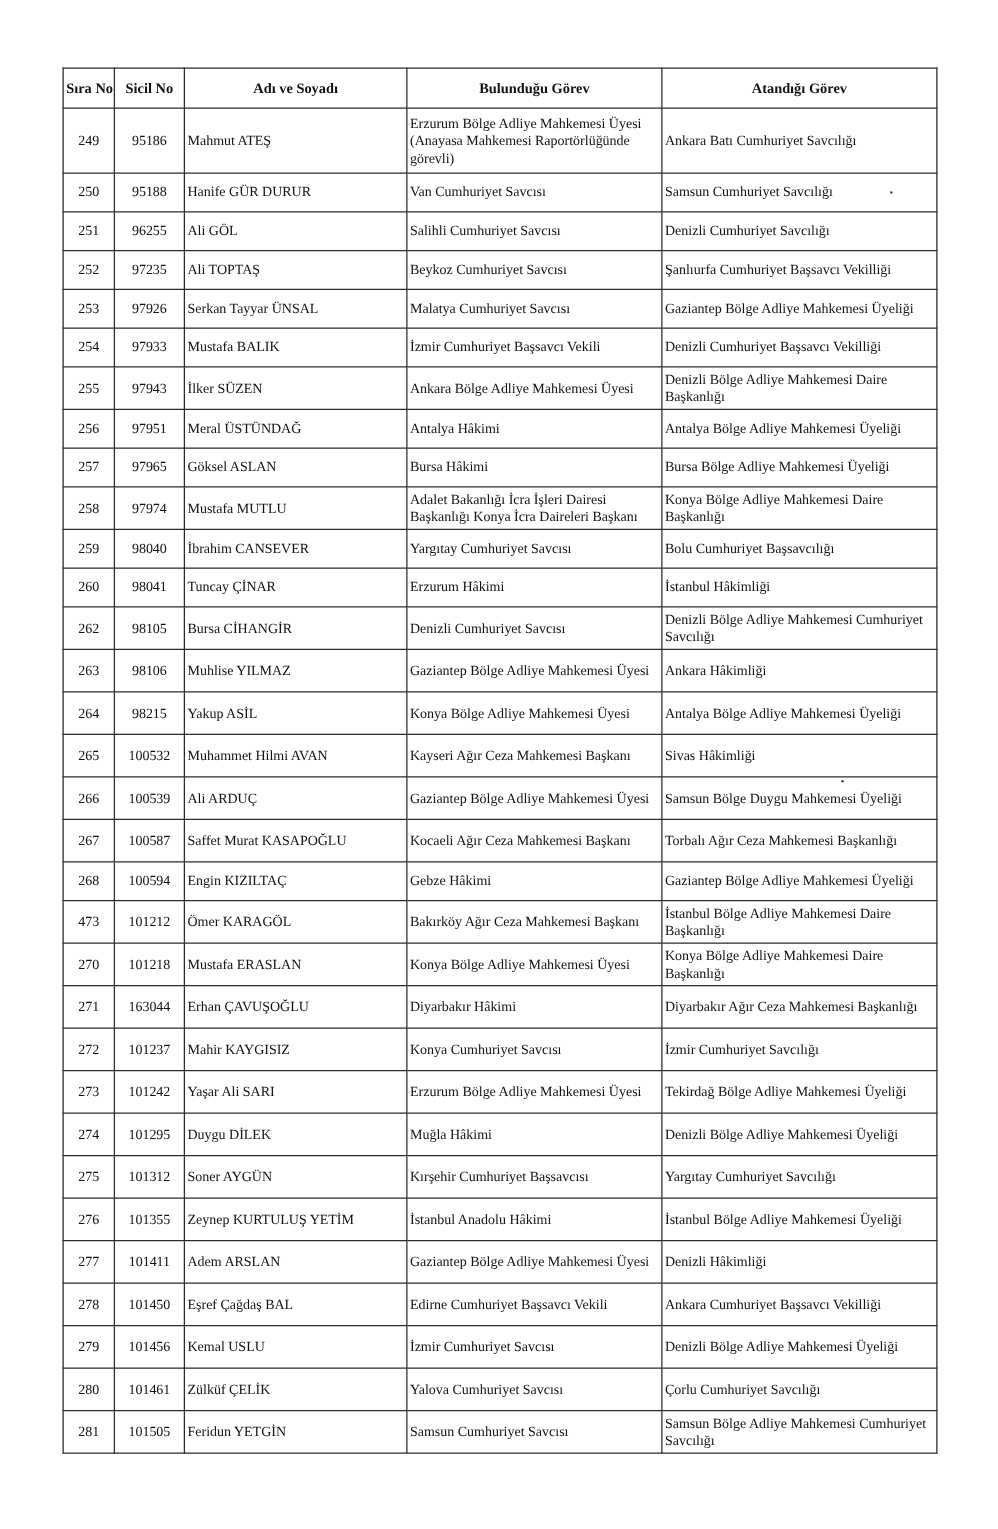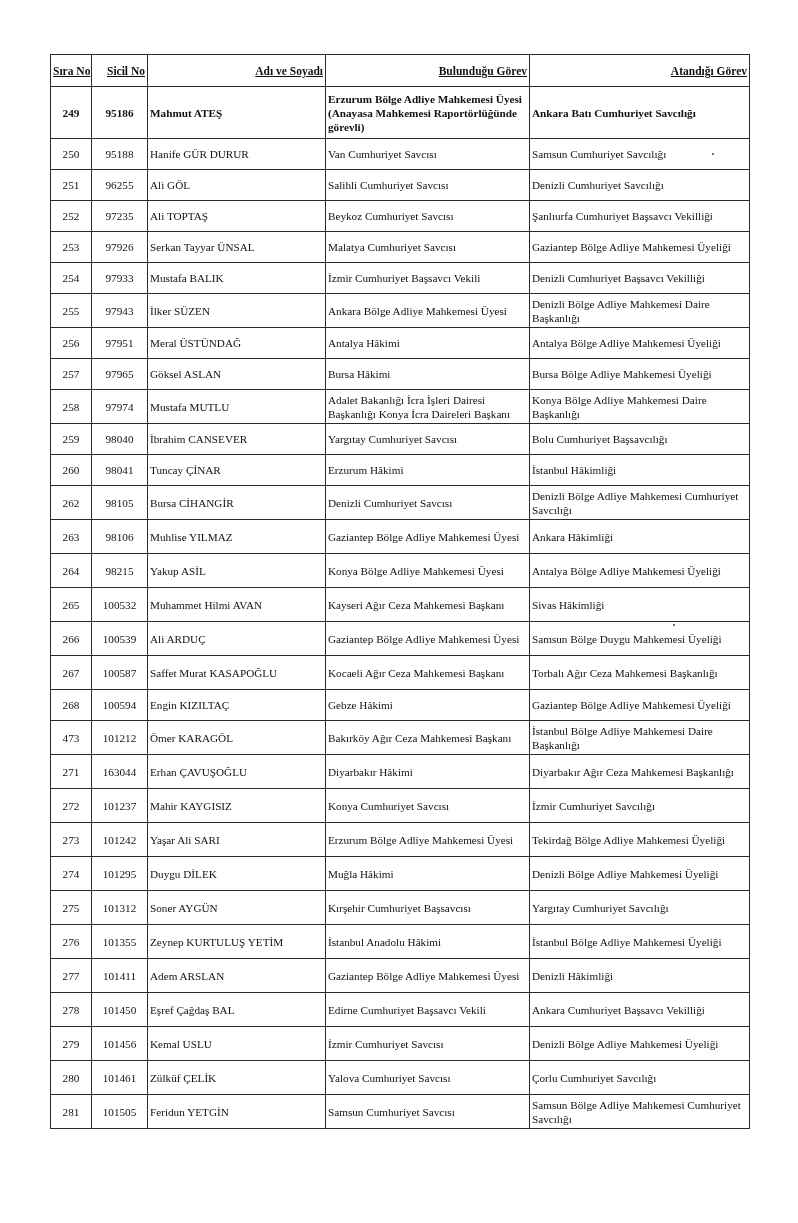--- a/index.html
+++ b/index.html
@@ -30,30 +30,29 @@
     }
     table.roster th,
     table.roster td {
       border: 1px solid #2a2a2a;
       padding: 0 2px;
       vertical-align: middle;
       overflow: hidden;
     }
     table.roster th {
       height: 31px;
-      text-align: right;
+      text-align: center;
       font-weight: bold;
-      text-decoration: underline;
       font-size: 11.5px;
       white-space: nowrap;
     }
     table.roster td {
       height: 30px;
     }
-    table.roster tr.tall3 td { height: 51px; font-weight: bold; }
+    table.roster tr.tall3 td { height: 51px; }
     table.roster tr.tall2 td { height: 33px; }
     col.c-sira { width: 41px; }
     col.c-sicil { width: 56px; }
     col.c-name { width: 178px; }
     col.c-from { width: 204px; }
     col.c-to { width: 220px; }
     td.num { text-align: center; }
     td.txt { text-align: left; }
     .stray-dot {
       position: absolute;
@@ -219,20 +218,27 @@
         <td class="txt">Gaziantep Bölge Adliye Mahkemesi Üyeliği</td>
       </tr>
       <tr class="tall2">
         <td class="num">473</td>
         <td class="num">101212</td>
         <td class="txt">Ömer KARAGÖL</td>
         <td class="txt">Bakırköy Ağır Ceza Mahkemesi Başkanı</td>
         <td class="txt">İstanbul Bölge Adliye Mahkemesi Daire Başkanlığı</td>
       </tr>
       <tr class="tall2">
+        <td class="num">270</td>
+        <td class="num">101218</td>
+        <td class="txt">Mustafa ERASLAN</td>
+        <td class="txt">Konya Bölge Adliye Mahkemesi Üyesi</td>
+        <td class="txt">Konya Bölge Adliye Mahkemesi Daire Başkanlığı</td>
+      </tr>
+      <tr class="tall2">
         <td class="num">271</td>
         <td class="num">163044</td>
         <td class="txt">Erhan ÇAVUŞOĞLU</td>
         <td class="txt">Diyarbakır Hâkimi</td>
         <td class="txt">Diyarbakır Ağır Ceza Mahkemesi Başkanlığı</td>
       </tr>
       <tr class="tall2">
         <td class="num">272</td>
         <td class="num">101237</td>
         <td class="txt">Mahir KAYGISIZ</td>

